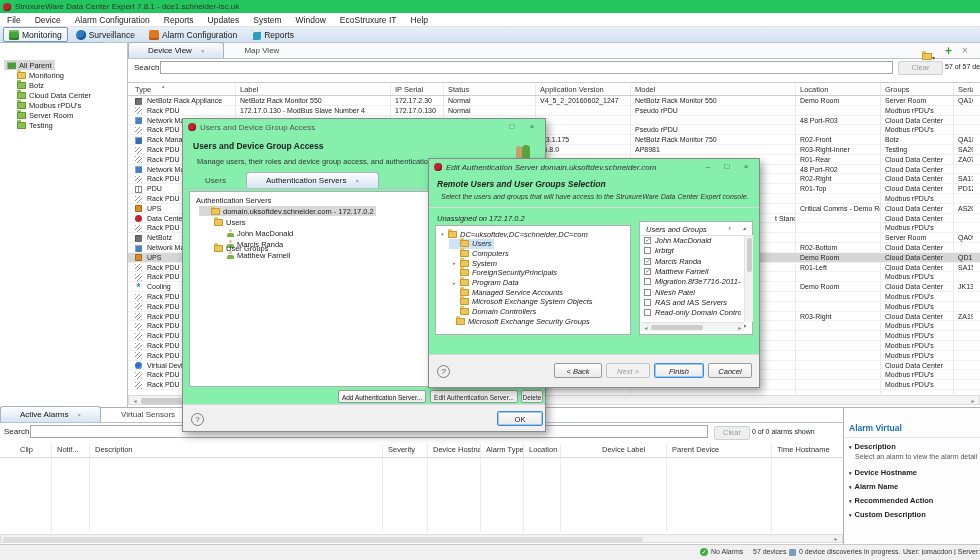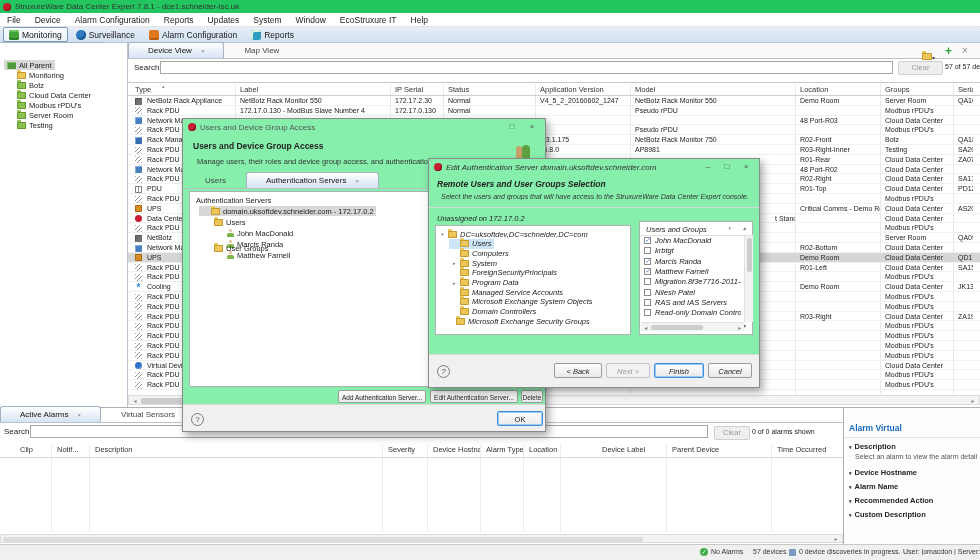--- a/index.html
+++ b/index.html
@@ -463,21 +463,21 @@
       <div class="alh t" style="position: absolute; left: 433px; top: 444px; width: 47px; height: 11px;">Device Hostname</div>
       <div class="gridv" style="background: rgb(236, 236, 236); position: absolute; left: 427px; top: 444px; width: 1px; height: 88px;"></div>
       <div class="alh t" style="position: absolute; left: 486px; top: 444px; width: 37px; height: 11px;">Alarm Type</div>
       <div class="gridv" style="background: rgb(236, 236, 236); position: absolute; left: 480px; top: 444px; width: 1px; height: 88px;"></div>
       <div class="alh t" style="position: absolute; left: 529px; top: 444px; width: 31px; height: 11px;">Location</div>
       <div class="gridv" style="background: rgb(236, 236, 236); position: absolute; left: 523px; top: 444px; width: 1px; height: 88px;"></div>
       <div class="alh t" style="position: absolute; left: 566px; top: 444px; width: 100px; height: 11px; margin-left: 36px;">Device Label</div>
       <div class="gridv" style="background: rgb(236, 236, 236); position: absolute; left: 560px; top: 444px; width: 1px; height: 88px;"></div>
       <div class="alh t" style="position: absolute; left: 672px; top: 444px; width: 99px; height: 11px;">Parent Device</div>
       <div class="gridv" style="background: rgb(236, 236, 236); position: absolute; left: 666px; top: 444px; width: 1px; height: 88px;"></div>
-      <div class="alh t" style="position: absolute; left: 777px; top: 444px; width: 58px; height: 11px;">Time Occurred</div>
+      <div class="alh t" style="position: absolute; left: 777px; top: 444px; width: 58px; height: 11px;">Time Hostname</div>
       <div class="gridv" style="background: rgb(236, 236, 236); position: absolute; left: 771px; top: 444px; width: 1px; height: 88px;"></div>
     </div>
   <div class="hline" style="left:0;top:457px;width:843px;background:#d8d8d8;"></div>
   <div class="sbar" style="left:0;top:534px;width:843px;height:9px;">
     <div class="sthumb" style="left:2px;top:1.5px;width:640px;height:5px;background:#dcdcdc;"></div>
     <span class="sarr g-right" style="right:2px;top:0;width:8px;"></span>
   </div>
 
   <div id="alarm-details"></div>
   <div class="ad-head">Alarm Virtual</div>

